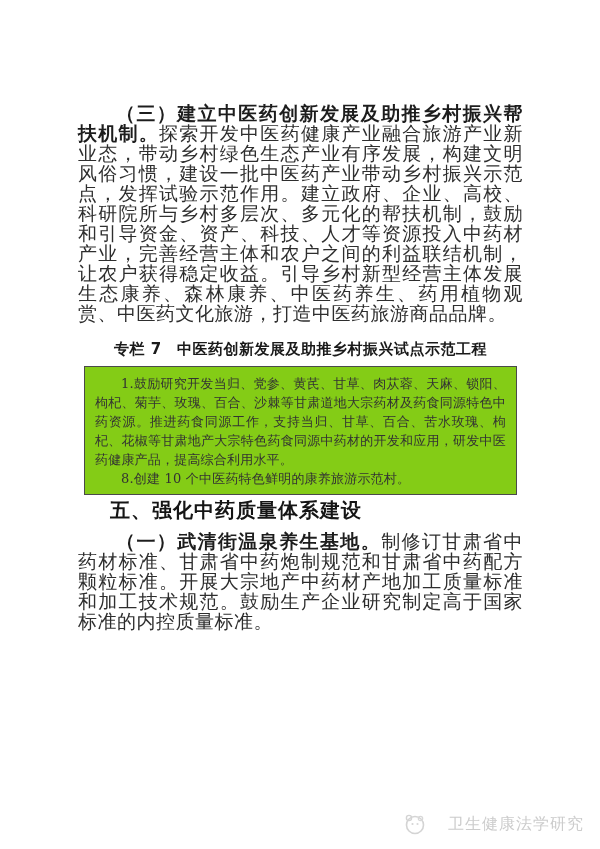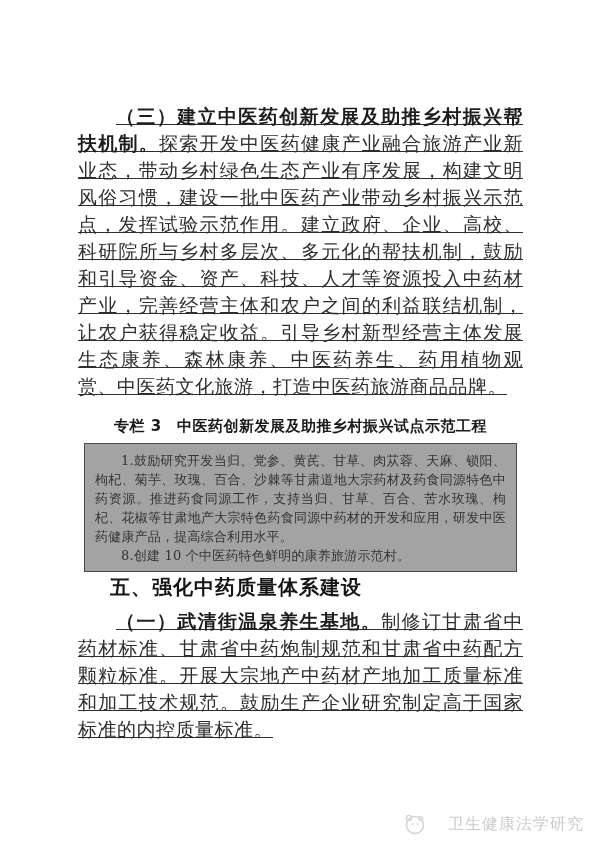--- a/index.html
+++ b/index.html
@@ -16,48 +16,47 @@
     position: absolute; inset: 0;
     background: #ffffff;
   }
   .content {
     position: absolute;
     left: 78px; right: 77px; top: 0;
   }
   p { margin: 0; }
   .body-para {
     font-size: 19px;
-    line-height: 27px;
+    line-height: 20px;
     text-align: justify;
     text-justify: inter-character;
     text-indent: 2em;
     letter-spacing: 0.5px;
     color: #2e2e2e;
-    text-decoration: underline;
   }
   .body-para b {
     font-weight: 700;
     color: #1d1d1d;
   }
   .para-1 { margin-top: 103px; }
   .column-title {
     margin-top: 16px;
     font-family: "DejaVu Sans", "Liberation Sans", sans-serif;
     font-weight: 700;
     font-size: 15px;
     line-height: 21px;
     text-align: center;
     color: #1a1a1a;
     letter-spacing: 0.5px;
   }
   .column-box {
     margin: 6px 6px 0 6px;
     border: 1px solid #4a4a4a;
     padding: 7px 10px 6px 10px;
-    background: #a3a3a3;
+    background: #84cc16;
   }
   .box-para {
     font-size: 13px;
     line-height: 19px;
     text-align: justify;
     text-justify: inter-character;
     text-indent: 2em;
     color: #333333;
     letter-spacing: 0.2px;
   }
@@ -86,21 +85,21 @@
   }
 </style>
 </head>
 <body>
 
 <div class="sheet">
   <div class="content">
 
     <p class="body-para para-1"><b>（三）建立中医药创新发展及助推乡村振兴帮扶机制。</b><span>探索开发中医药健康产业融合旅游产业新业态，带动乡村绿色生态产业有序发展，构建文明风俗习惯，建设一批中医药产业带动乡村振兴示范点，发挥试验示范作用。建立政府、企业、高校、科研院所与乡村多层次、多元化的帮扶机制，鼓励和引导资金、资产、科技、人才等资源投入中药材产业，完善经营主体和农户之间的利益联结机制，让农户获得稳定收益。引导乡村新型经营主体发展生态康养、森林康养、中医药养生、药用植物观赏、中医药文化旅游，打造中医药旅游商品品牌。</span></p>
 
-    <p class="column-title">专栏 3　中医药创新发展及助推乡村振兴试点示范工程</p>
+    <p class="column-title">专栏 7　中医药创新发展及助推乡村振兴试点示范工程</p>
 
     <div class="column-box">
       <p class="box-para">1.鼓励研究开发当归、党参、黄芪、甘草、肉苁蓉、天麻、锁阳、枸杞、菊芋、玫瑰、百合、沙棘等甘肃道地大宗药材及药食同源特色中药资源。推进药食同源工作，支持当归、甘草、百合、苦水玫瑰、枸杞、花椒等甘肃地产大宗特色药食同源中药材的开发和应用，研发中医药健康产品，提高综合利用水平。</p>
       <p class="box-para">8.创建 10 个中医药特色鲜明的康养旅游示范村。</p>
     </div>
 
     <p class="section-heading">五、强化中药质量体系建设</p>
 
     <p class="body-para para-2"><b>（一）武清街温泉养生基地。</b><span>制修订甘肃省中药材标准、甘肃省中药炮制规范和甘肃省中药配方颗粒标准。开展大宗地产中药材产地加工质量标准和加工技术规范。鼓励生产企业研究制定高于国家标准的内控质量标准。</span></p>
 

